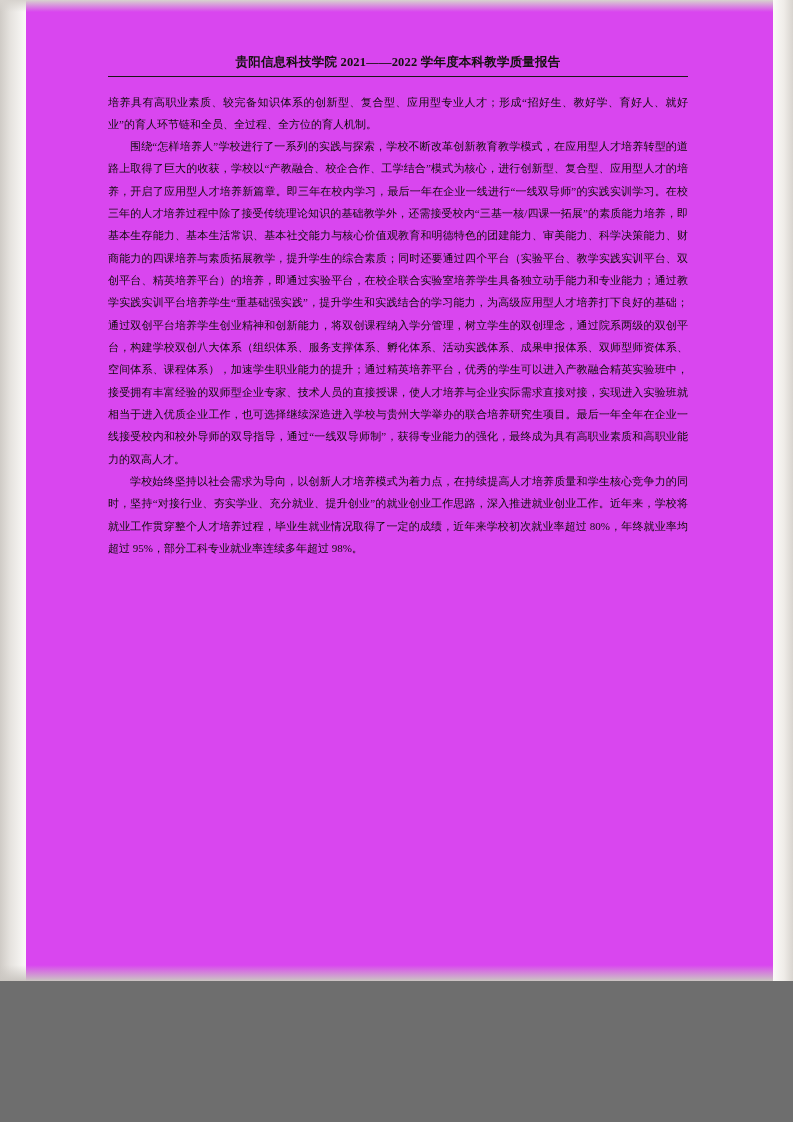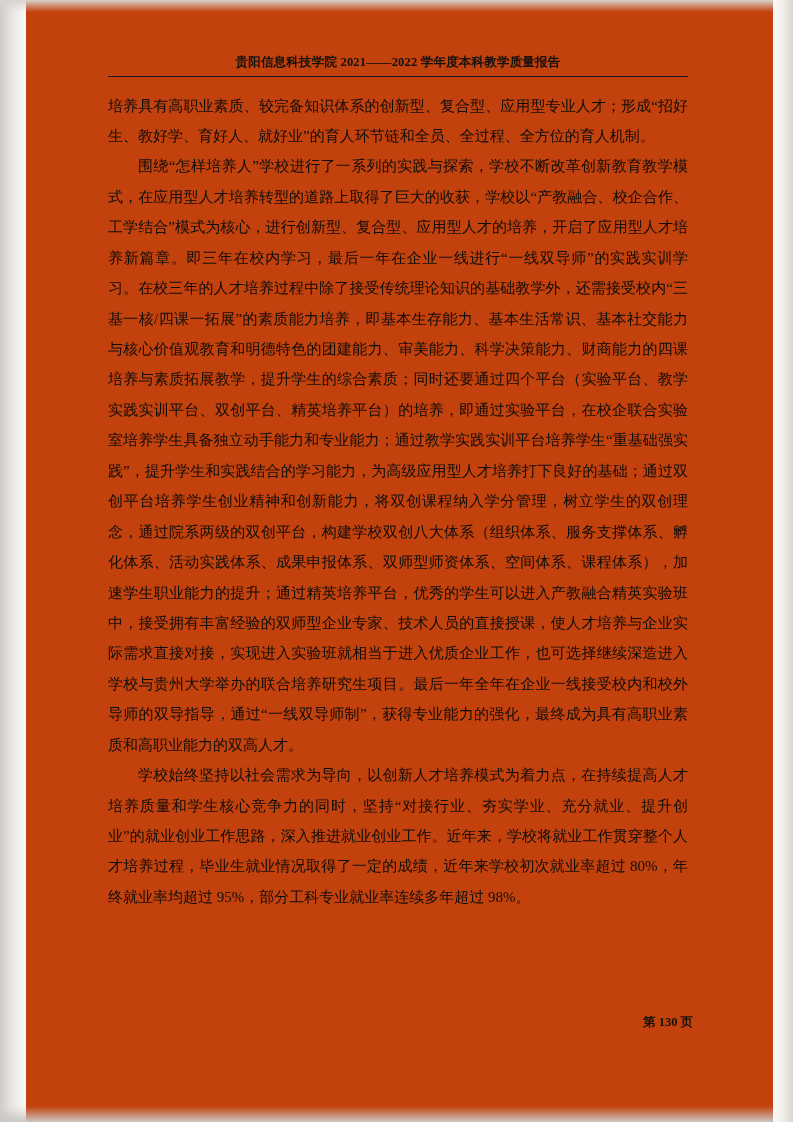--- a/index.html
+++ b/index.html
@@ -6,22 +6,22 @@
     margin: 0;
     padding: 0;
     background: #6e6e6e;
   }
   body {
     font-family: "Liberation Serif", "DejaVu Serif", serif;
   }
   .page {
     position: relative;
     width: 793px;
-    height: 1122px;
-    background: #c2410c;
+    height: 981px;
+    background: #d946ef;
     overflow: hidden;
     box-sizing: border-box;
   }
   
   .page::before {
     content: "";
     position: absolute;
     left: 0; top: 0; bottom: 0;
     width: 26px;
     background: linear-gradient(to right, #cfcbc6 0%, #e6e3df 40%, #fbfaf8 100%);
@@ -51,21 +51,21 @@
     line-height: 1.4;
     white-space: nowrap;
   }
   .header-rule {
     margin-top: 4px;
     border-bottom: 1.6px solid #1a1714;
     width: 100%;
   }
   .body-text {
     margin-top: 14px;
-    font-size: 15px;
+    font-size: 11px;
     line-height: 2.03;
     color: #100d0b;
     text-align: justify;
     text-justify: inter-ideograph;
   }
   .body-text p {
     margin: 0;
     text-indent: 2em;
   }
   .body-text p.noindent {

